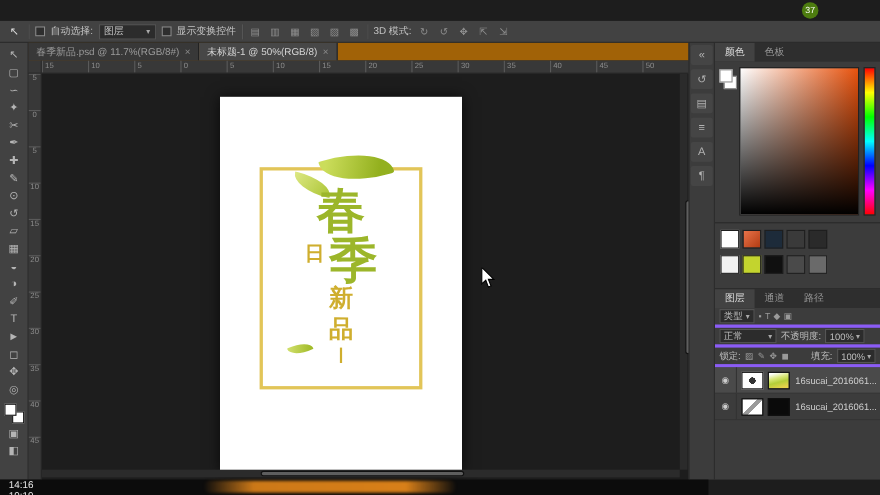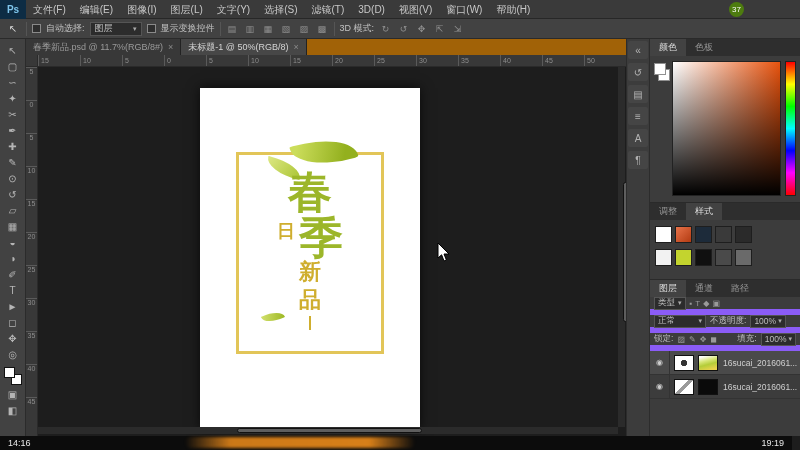--- a/index.html
+++ b/index.html
@@ -116,64 +116,50 @@
     background:linear-gradient(to top,#000,rgba(0,0,0,0)),linear-gradient(to right,#ffffff,#e8530e); }
   .cp-hue { width:11px; margin-left:4px; border:1px solid #222;
     background:linear-gradient(to bottom,#f00,#ff0,#0f0,#0ff,#00f,#f0f,#f00); }
   .styles-panel { border-bottom:1px solid #2a2a2a; }
   .styles-body { padding:6px 5px 7px 5px; }
   .swatch-row { display:flex; gap:3px; margin-bottom:6px; }
   .style-swatch { width:17px; height:17px; border:1px solid #1e1e1e; }
   
   .layers-panel { font-size:8.5px; color:#bdbdbd; }
   .lp-row { display:flex; align-items:center; gap:4px; height:18px; padding:0 4px;
-    border-bottom:6px solid #8b5cf6; }
+    border-bottom:3px solid #8b5cf6; }
   .lp-select { display:flex; align-items:center; justify-content:space-between; gap:3px;
     background:#2c2c2c; border:1px solid #555; height:13px; padding:0 3px; }
   .lp-filter-icons { display:flex; gap:3px; color:#9a9a9a; font-size:8px; }
   .lp-value { display:flex; align-items:center; gap:2px; background:#2c2c2c;
     border:1px solid #555; height:13px; padding:0 3px; }
   .lock-icons { display:flex; gap:4px; color:#9a9a9a; font-size:8px; }
   .layer-row { display:flex; align-items:center; height:24px; border-bottom:1px solid #333; background:#3c3c3c; }
   .layer-row.selected { background:#4a4a4a; }
   .eye-cell { width:20px; height:100%; border-right:1px solid #333;
     display:flex; align-items:center; justify-content:center; font-size:8px; color:#ccc; }
   .thumb { width:20px; height:16px; margin-left:4px; border:1px solid #111; background:#fff; flex:0 0 auto; }
   .thumb-so { background:radial-gradient(circle 3px at 50% 50%, #333 97%, transparent), #fff; }
   .thumb-art { background:linear-gradient(165deg,#ffffff 8%,#d9e77a 35%,#b4cd39 58%,#e6d24b 88%); }
   .thumb-pat { background:linear-gradient(135deg,#fff 42%,#9a9a9a 42%,#9a9a9a 58%,#fff 58%); }
   .thumb-black { background:#0a0a0a; }
   .layer-name { margin-left:5px; white-space:nowrap; overflow:hidden; color:#cfcfcf; }
   
-  .statusbar { position:absolute; left:0; top:436px; width:792px; height:14px;
-    background:#0c0c0c; display:flex; align-items:center; justify-content:space-between;
-    padding:0 8px; font-size:9px; color:#e8e8e8; z-index:20; }
+  .statusbar { position:absolute; left:0; top:436px; width:644px; height:14px;
+    background:#0c0c0c; display:flex; align-items:flex-start; justify-content:space-between;
+    padding:0 8px; font-size:9px; color:#e8e8e8; z-index:20;flex-direction:column; }
   .bottom-watermark { position:absolute; left:185px; top:437px; width:230px; height:11px;
     background:linear-gradient(90deg,transparent,rgba(238,140,26,.85) 20%,rgba(238,140,26,.9) 80%,transparent);
     filter:blur(1.5px); border-radius:6px; z-index:21; }
 </style>
 </head>
 <body>
 
 <div class="app">
 
-  <div class="menubar">
-    <div class="ps-logo">Ps</div>
-    <div class="menu-item">文件(F)</div>
-    <div class="menu-item">编辑(E)</div>
-    <div class="menu-item">图像(I)</div>
-    <div class="menu-item">图层(L)</div>
-    <div class="menu-item">文字(Y)</div>
-    <div class="menu-item">选择(S)</div>
-    <div class="menu-item">滤镜(T)</div>
-    <div class="menu-item">3D(D)</div>
-    <div class="menu-item">视图(V)</div>
-    <div class="menu-item">窗口(W)</div>
-    <div class="menu-item">帮助(H)</div>
-  </div>
   <div class="badge">37</div>
 
   <div class="optionsbar">
     <span class="ob-toolicon">↖</span>
     <span class="ob-divider"></span>
     <span class="checkbox"></span>
     <span>自动选择:</span>
     <span class="ob-select">
       <span>图层</span>
       <span class="caret">▾</span>
@@ -318,24 +304,20 @@
         <div class="cp-swatches">
           <span class="cp-fg"></span>
           <span class="cp-bg"></span>
         </div>
         <div class="cp-gradient"></div>
         <div class="cp-hue"></div>
       </div>
     </div>
 
     <div class="styles-panel">
-      <div class="panel-tabs">
-        <div class="panel-tab">调整</div>
-        <div class="panel-tab active">样式</div>
-      </div>
       <div class="styles-body">
         <div class="swatch-row">
           <span class="style-swatch" style="background:#ffffff"></span>
           <span class="style-swatch" style="background:linear-gradient(135deg,#e8734a,#b33b12)"></span>
           <span class="style-swatch" style="background:#1d2b3a"></span>
           <span class="style-swatch" style="background:#3a3a3a"></span>
           <span class="style-swatch" style="background:#2a2a2a"></span>
         </div>
         <div class="swatch-row">
           <span class="style-swatch" style="background:#f2f2f2"></span>

